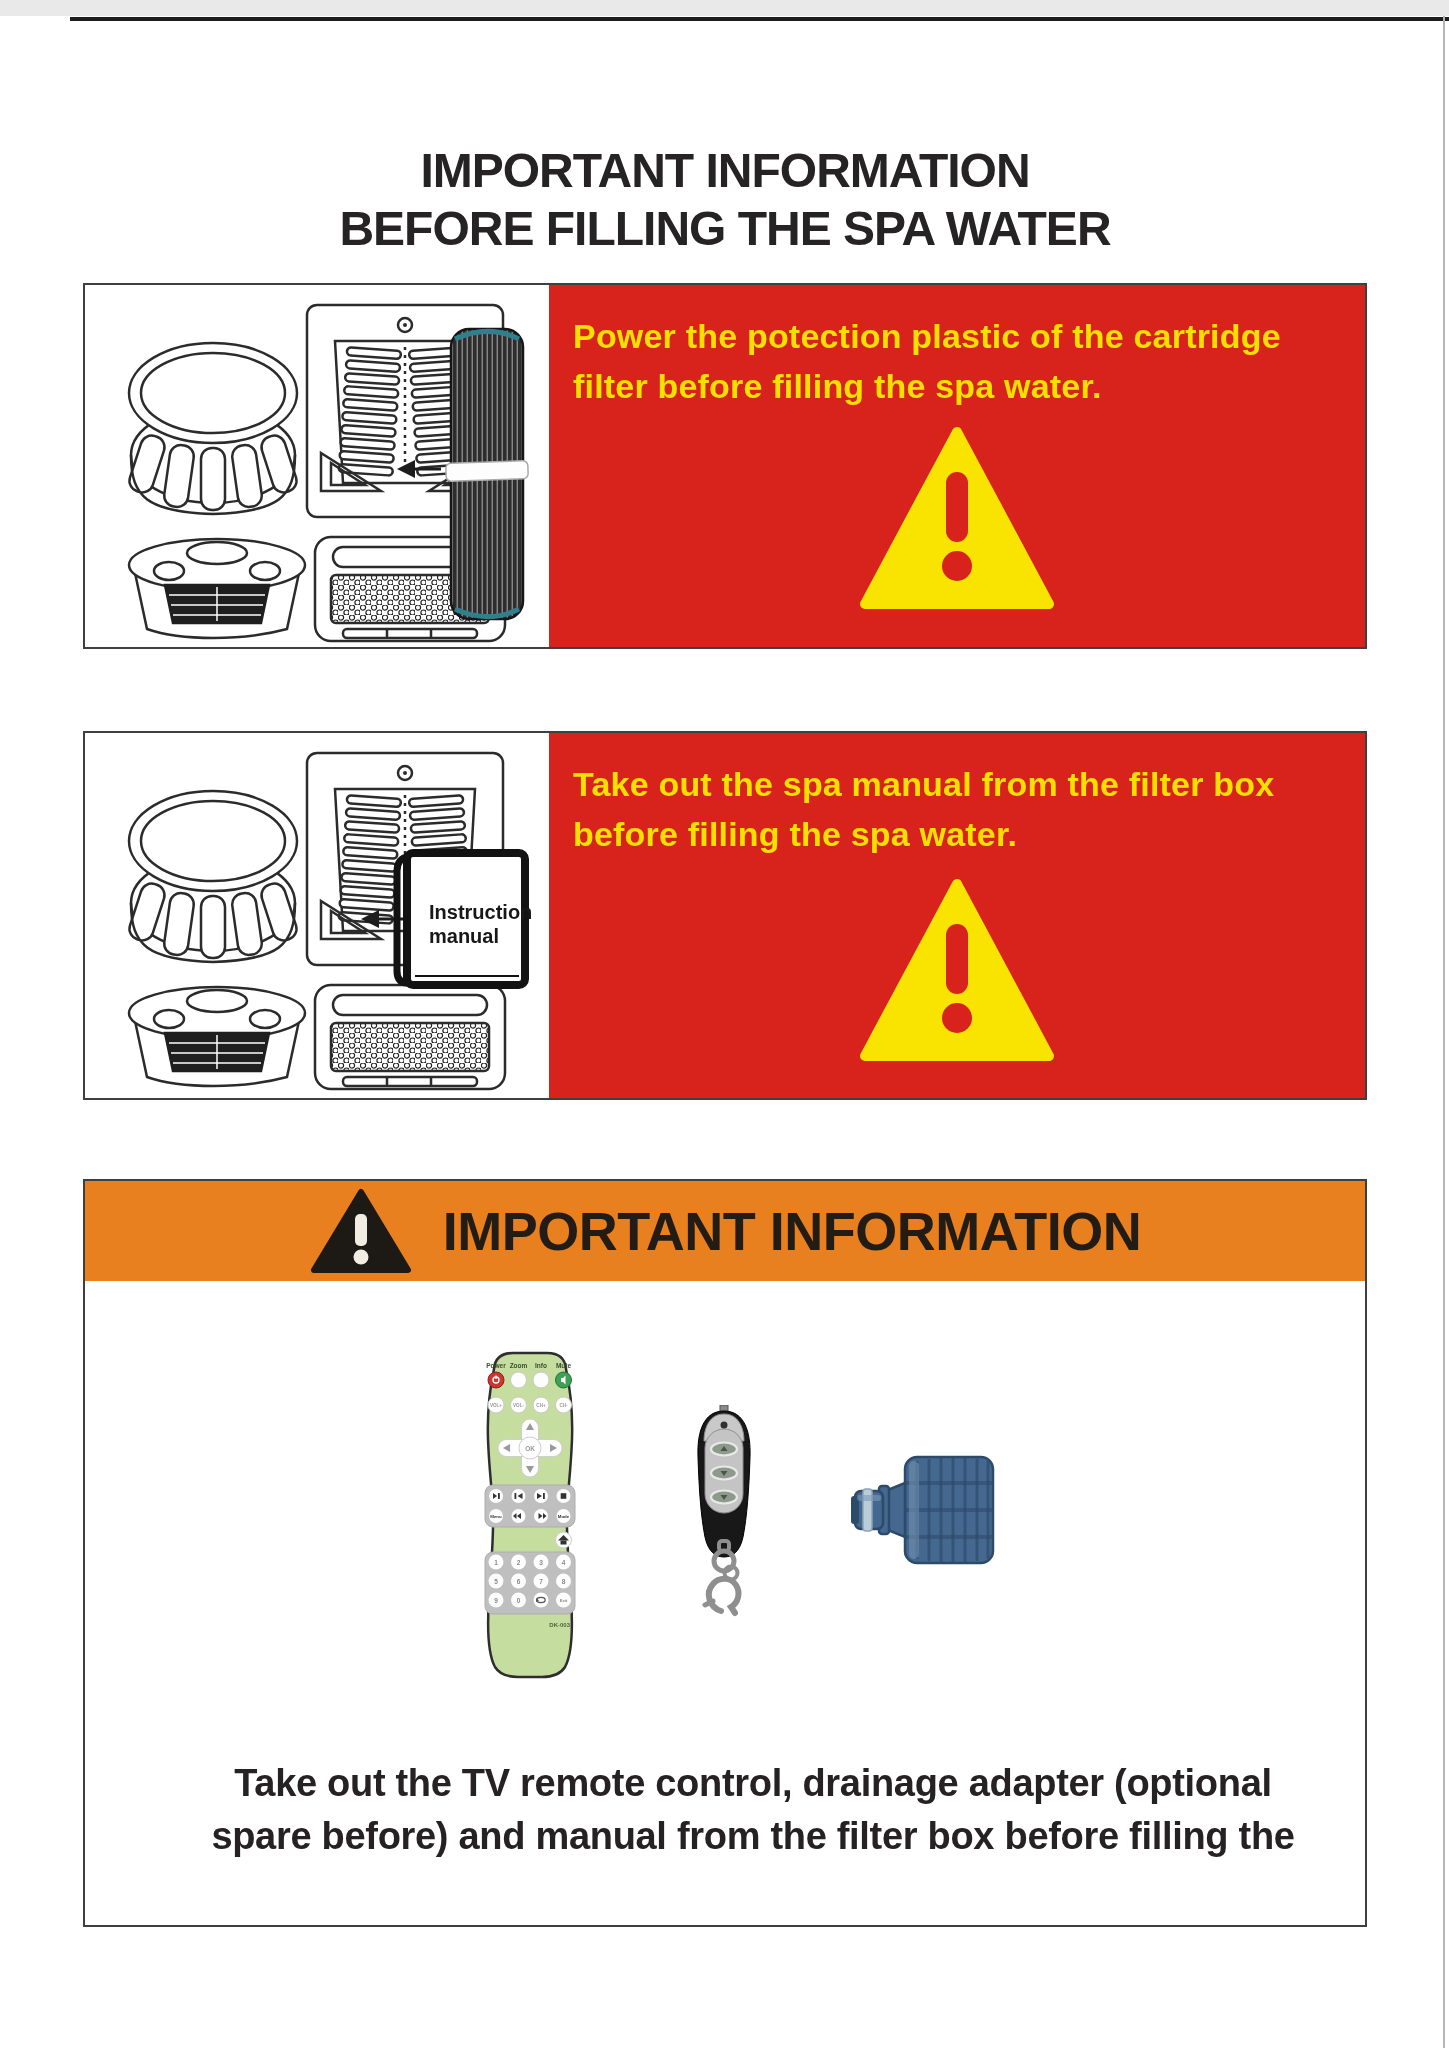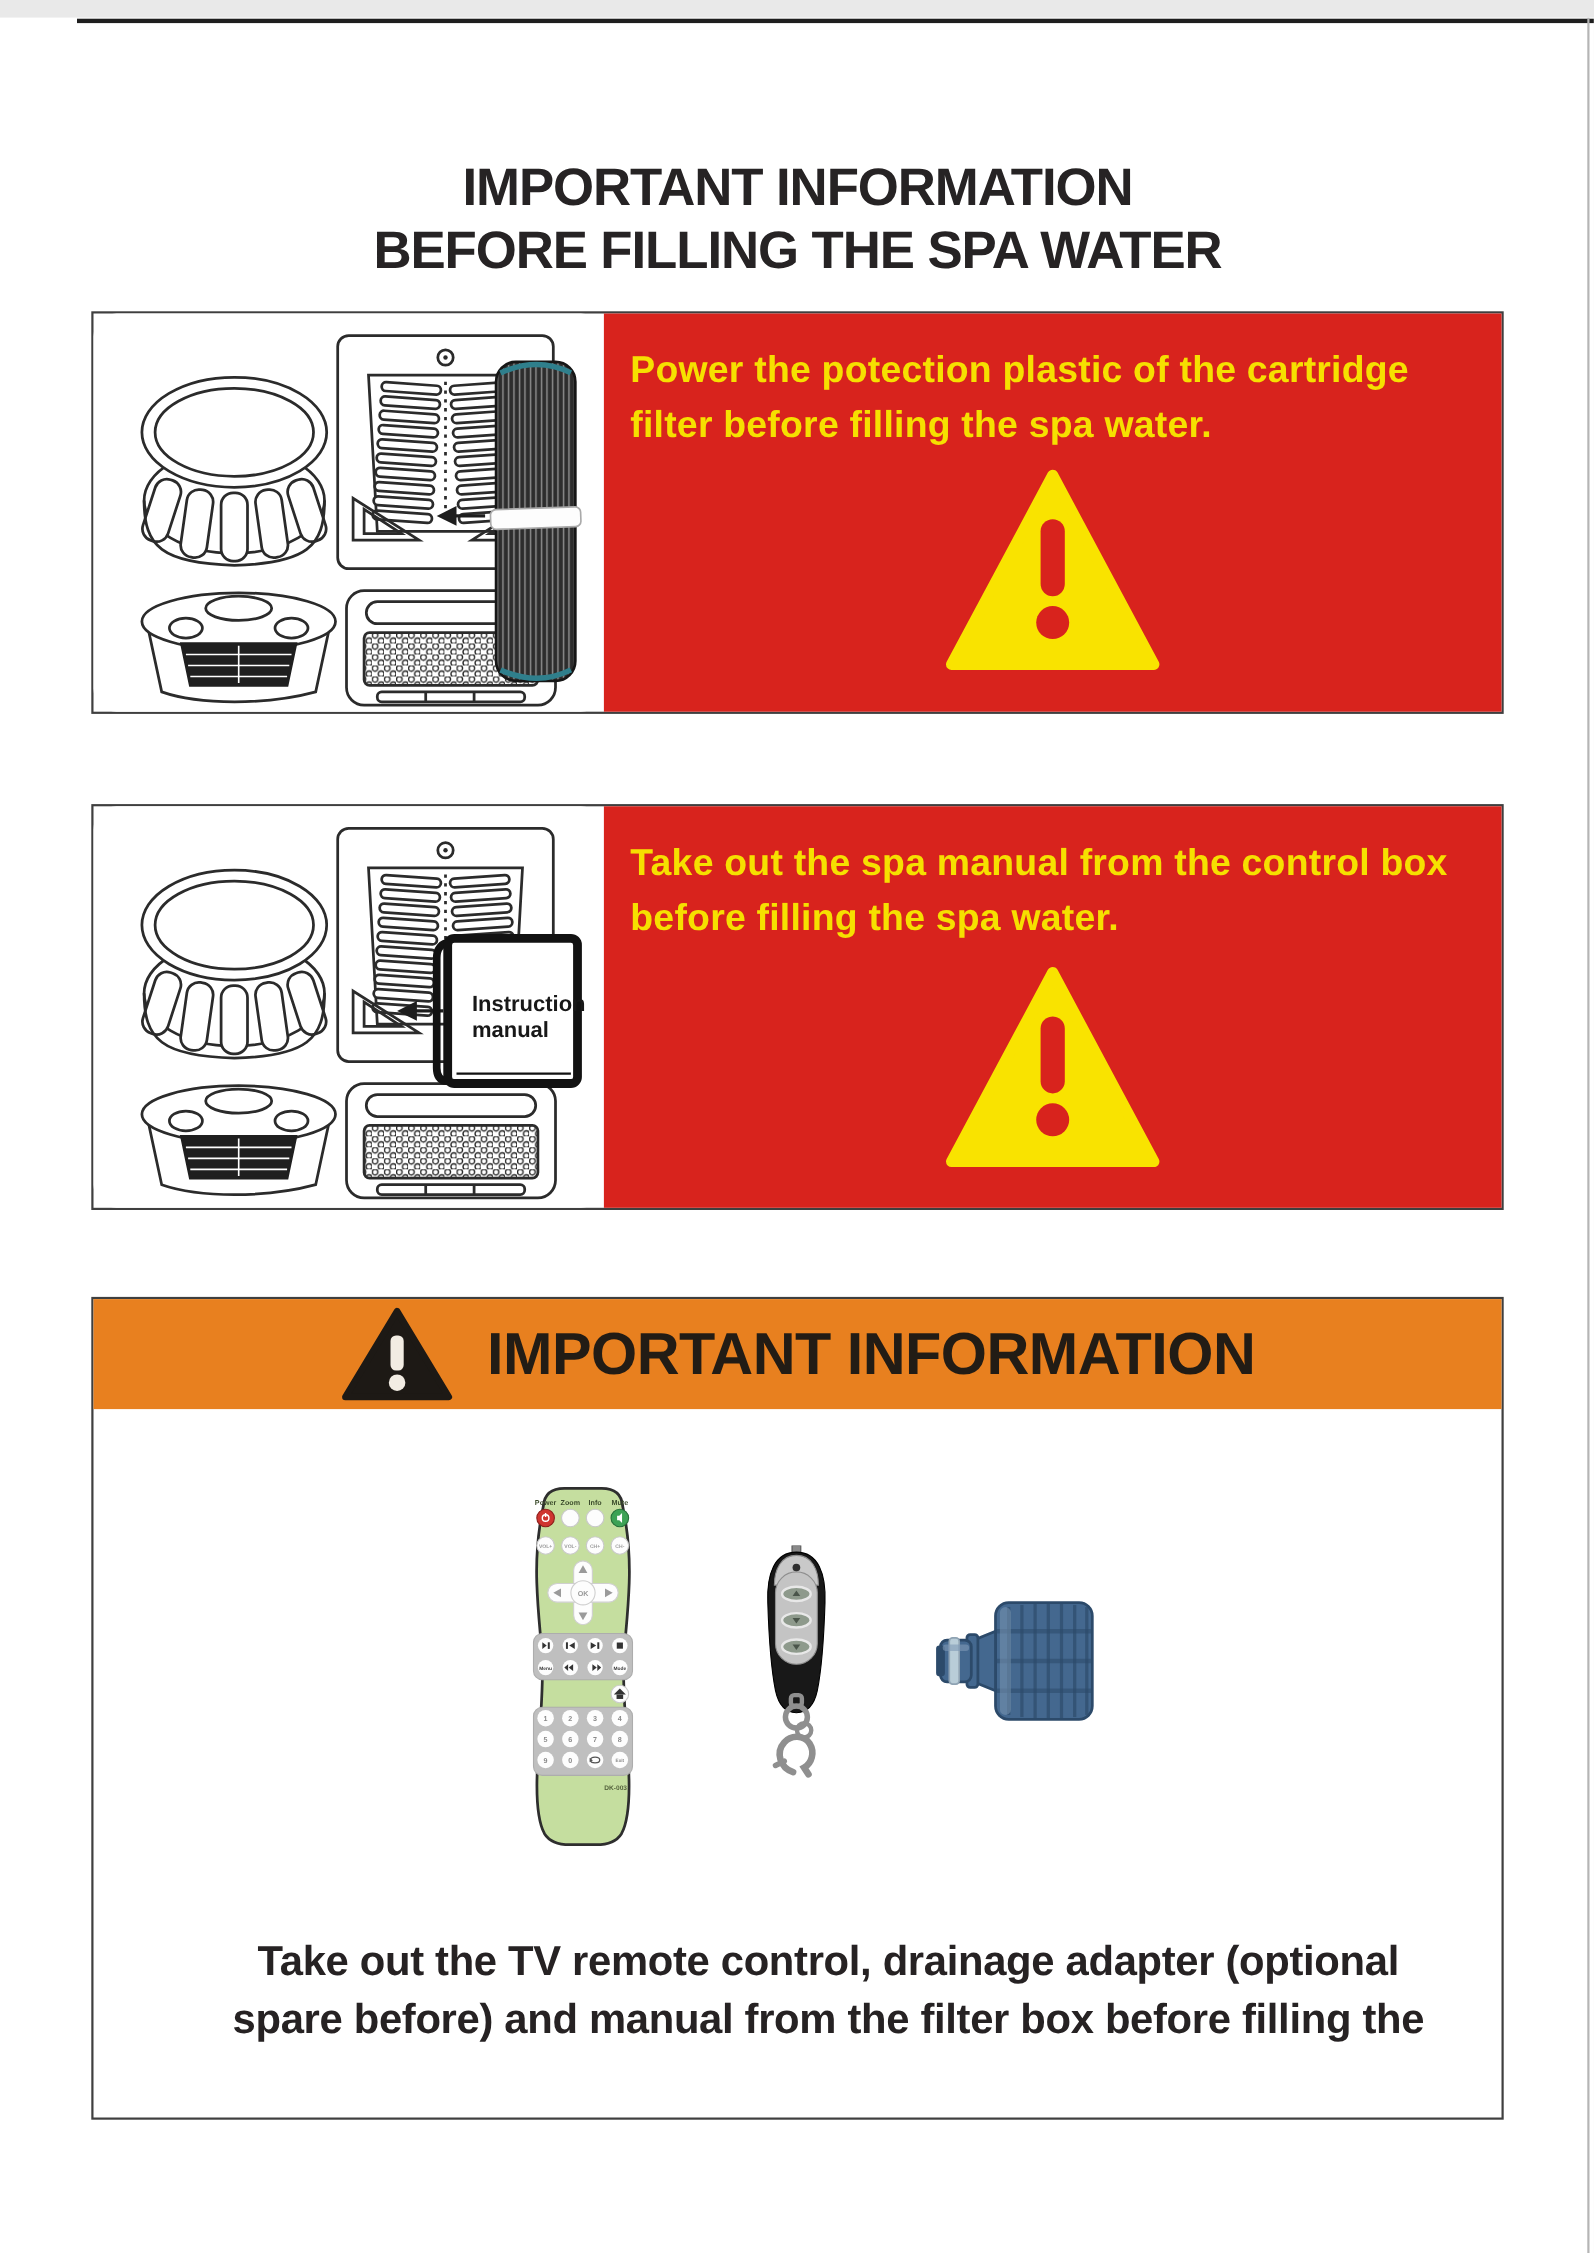--- a/index.html
+++ b/index.html
@@ -17,21 +17,21 @@
     position:absolute;top:126px;left:83px;width:1284px;text-align:center;
     font-size:48px;font-weight:bold;color:#262324;line-height:58px;letter-spacing:-1px;
   }
 
   .panel{
     position:absolute;left:83px;width:1284px;border:2px solid #3f3f3f;
     background:#fff;box-sizing:border-box;display:flex;
   }
   #panel-cartridge{top:267px;height:366px;}
   #panel-manual{top:715px;height:369px;}
-  .panel-art{position:relative;width:464px;flex:none;background:#fff;border-radius:21px;}
+  .panel-art{position:relative;width:464px;flex:none;background:#fff;}
   .panel-art svg{position:absolute;left:0;top:0;}
   .panel-red{flex:1;position:relative;background:var(--warning-red,#d8231d);
     padding:26px 0 0 24px;box-sizing:border-box;}
   .warn-text{font-size:34px;font-weight:bold;color:var(--warning-yellow-text,#f6e000);
     line-height:50px;letter-spacing:.2px;}
   .warn-tri{position:absolute;left:50%;transform:translateX(-50%);width:196px;height:188px;}
   #panel-cartridge .warn-tri{top:139px;}
   #panel-manual .warn-tri{top:143px;}
 
   #panel-info{
@@ -190,21 +190,21 @@
           <path d="M322,250 C314,250 312,244 312,238 L312,138 C312,130 316,124 324,124" fill="none" stroke="#121212" stroke-width="7"></path>
           <rect x="322" y="120" width="118" height="132" rx="6" fill="#fff" stroke="#121212" stroke-width="8"></rect>
           <line x1="330" y1="243" x2="434" y2="243" stroke="#121212" stroke-width="2"></line>
           <text x="344" y="186" font-size="20" font-weight="bold" fill="#181818">Instruction</text>
           <text x="344" y="210" font-size="20" font-weight="bold" fill="#181818">manual</text>
         </g>
       </svg>
     </div>
     <div class="panel-red">
       <div class="warn-text">
-        <div>Take out the spa manual from the control box</div>
+        <div>Take out the spa manual from the filter box</div>
         <div>before filling the spa water.</div>
       </div>
       <svg class="warn-tri" viewBox="0 0 196 188">
         <polygon points="98,8 190,180 6,180" style="fill:var(--triangle-yellow,#f9e300)" stroke="#f9e300" stroke-width="10" stroke-linejoin="round"></polygon>
         <rect x="87" y="48" width="22" height="70" rx="11" style="fill:var(--warning-red,#d8231d)"></rect>
         <circle cx="98" cy="142" r="15" style="fill:var(--warning-red,#d8231d)"></circle>
       </svg>
     </div>
   </div>
 

